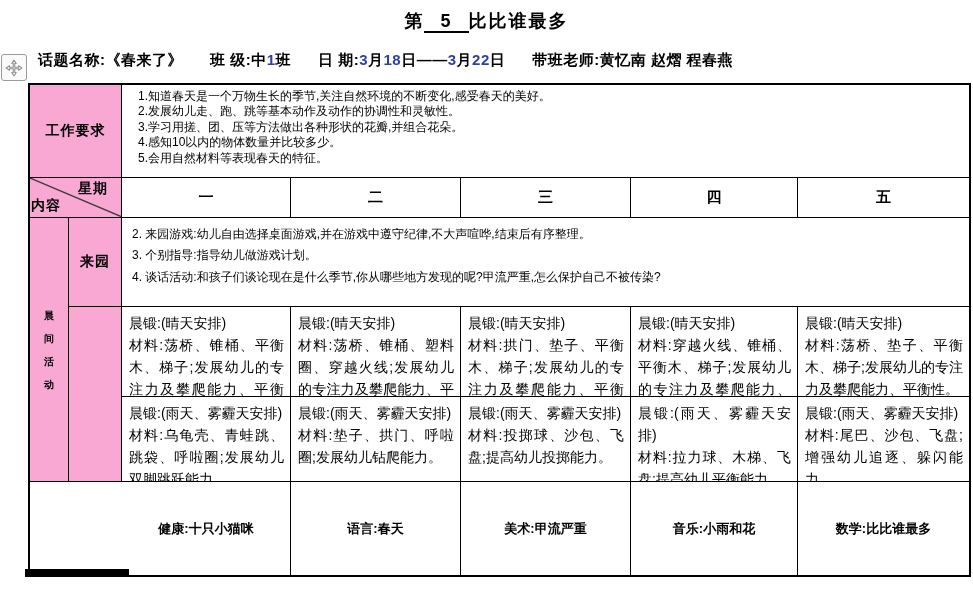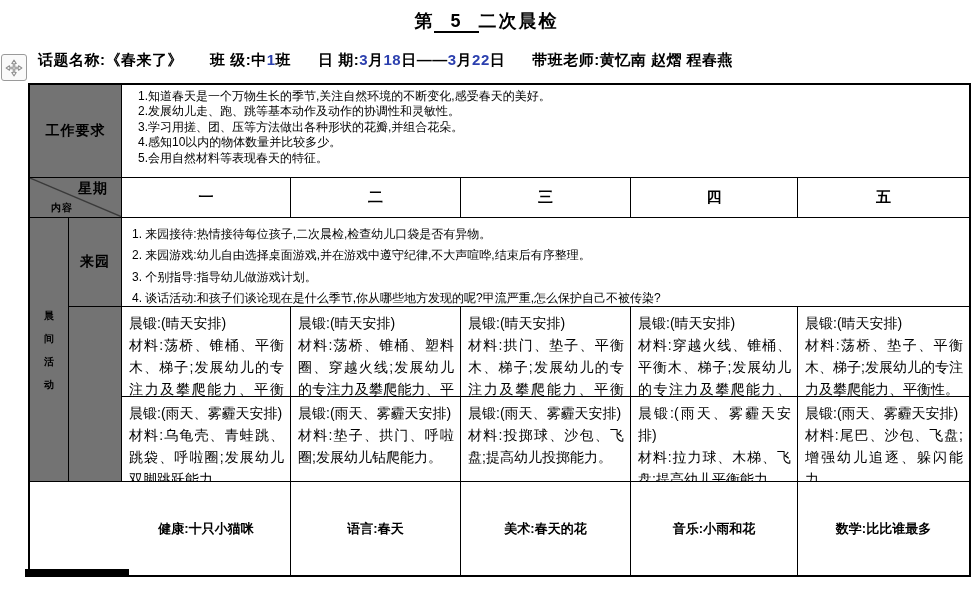--- a/index.html
+++ b/index.html
@@ -35,21 +35,21 @@
     display:grid;
     grid-template-columns:39px 53px 169px 170px 170px 167px 171px;
     grid-template-rows:93px 40px 89px 90px 85px 93px;
   }
   .cell{
     box-sizing:border-box;border-right:1px solid #000;border-bottom:1px solid #000;
     overflow:hidden;position:relative;
   }
   .nbr{border-right:none;}
   .nbb{border-bottom:none;}
-  .gray{background:#737373;}
+  .gray{background:#f9a8d4;}
   .lab{display:flex;align-items:center;justify-content:center;
        font-weight:bold;font-size:14px;text-align:center;letter-spacing:1px;}
   
   .c-wr-label   {grid-column:1/3;grid-row:1/2;}
   .c-wr-content {grid-column:3/8;grid-row:1/2;}
   .c-diag       {grid-column:1/3;grid-row:2/3;}
   .c-day        {grid-row:2/3;display:flex;align-items:center;justify-content:center;
                  font-weight:bold;font-size:15px;}
   .c-morning    {grid-column:1/2;grid-row:3/6;}
   .c-arrival-l  {grid-column:2/3;grid-row:3/4;}
@@ -58,32 +58,32 @@
   .c-learn-l    {grid-column:1/3;grid-row:6/7;}
   
   .wr-body{padding:4px 16px;font-size:12px;line-height:15.4px;}
   .arrival-body{padding:6px 10px;font-size:12px;line-height:21.3px;}
   .ex-cell{padding:5px 6px 4px 7px;font-size:14px;line-height:22px;text-align:justify;}
   .learn-cell{display:flex;align-items:center;justify-content:center;
               font-size:13px;font-weight:bold;}
   
   .c-diag svg{position:absolute;left:0;top:0;}
   .diag-week{position:absolute;top:2px;right:13px;font-weight:bold;font-size:14px;letter-spacing:1px;}
-  .diag-content{position:absolute;bottom:2px;left:21px;font-weight:bold;font-size:10px;letter-spacing:1px;}
+  .diag-content{position:absolute;bottom:2px;left:1px;font-weight:bold;font-size:14px;letter-spacing:1px;}
   
   .vert{width:17px;word-break:break-all;line-height:23px;font-weight:bold;
         font-size:10px;text-align:center;letter-spacing:0;}
   
   .thick-bar{position:absolute;left:25px;top:569px;width:104px;height:8px;background:#000;}
 </style>
 </head>
 <body>
 
 <div class="doc-title">
-  <span>第</span><span class="blank">5</span><span>二次晨检</span>
+  <span>第</span><span class="blank">5</span><span>比比谁最多</span>
 </div>
 
 <div class="info-row">
   <span class="seg">话题名称:《春来了》</span><span class="seg"><span>班  级:中</span><span class="num-blue">1</span><span>班</span></span><span class="seg"><span>日  期:</span><span class="num-blue">3</span><span>月</span><span class="num-blue">18</span><span>日——</span><span class="num-blue">3</span><span>月</span><span class="num-blue">22</span><span>日</span></span><span>带班老师:黄忆南 赵熠 程春燕</span>
 </div>
 
 <div class="move-handle">
   <span style="display:flex;">
     <svg width="18" height="18" viewBox="0 0 24 24">
       <path d="M12 1.5 L15 6 H13 V11 H18 V9 L22.5 12 L18 15 V13 H13 V18 H15 L12 22.5 L9 18 H11 V13 H6 V15 L1.5 12 L6 9 V11 H11 V6 H9 Z" fill="none" stroke="#8f8f8f" stroke-width="1.4" stroke-linejoin="round"></path>
@@ -121,21 +121,20 @@
 
   <div class="cell gray lab c-morning">
     <div class="vert">晨间活动</div>
   </div>
 
   <div class="cell gray lab c-arrival-l">
     <span>来园</span>
   </div>
   <div class="cell nbr c-arrival-c">
     <div class="arrival-body">
-      <div>1. 来园接待:热情接待每位孩子,二次晨检,检查幼儿口袋是否有异物。</div>
       <div>2. 来园游戏:幼儿自由选择桌面游戏,并在游戏中遵守纪律,不大声喧哗,结束后有序整理。</div>
       <div>3. 个别指导:指导幼儿做游戏计划。</div>
       <div>4. 谈话活动:和孩子们谈论现在是什么季节,你从哪些地方发现的呢?甲流严重,怎么保护自己不被传染?</div>
     </div>
   </div>
 
   <div class="cell gray c-sub-empty"></div>
 
   <div class="cell ex-cell" style="grid-column:3/4;grid-row:4/5;">
     <div>晨锻:(晴天安排)</div>
@@ -174,19 +173,19 @@
     <div>晨锻:(雨天、雾霾天安排)</div>
     <div>材料:拉力球、木梯、飞盘;提高幼儿平衡能力。</div>
   </div>
   <div class="cell ex-cell nbr" style="grid-column:7/8;grid-row:5/6;">
     <div>晨锻:(雨天、雾霾天安排)</div>
     <div>材料:尾巴、沙包、飞盘;增强幼儿追逐、躲闪能力。</div>
   </div>
 
   <div class="cell learn-cell nbb" style="grid-column:3/4;grid-row:6/7;">健康:十只小猫咪</div>
   <div class="cell learn-cell nbb" style="grid-column:4/5;grid-row:6/7;">语言:春天</div>
-  <div class="cell learn-cell nbb" style="grid-column:5/6;grid-row:6/7;">美术:春天的花</div>
+  <div class="cell learn-cell nbb" style="grid-column:5/6;grid-row:6/7;">美术:甲流严重</div>
   <div class="cell learn-cell nbb" style="grid-column:6/7;grid-row:6/7;">音乐:小雨和花</div>
   <div class="cell learn-cell nbb nbr" style="grid-column:7/8;grid-row:6/7;">数学:比比谁最多</div>
 
 </div>
 
 <div class="thick-bar"></div>
 
 </body></html>

